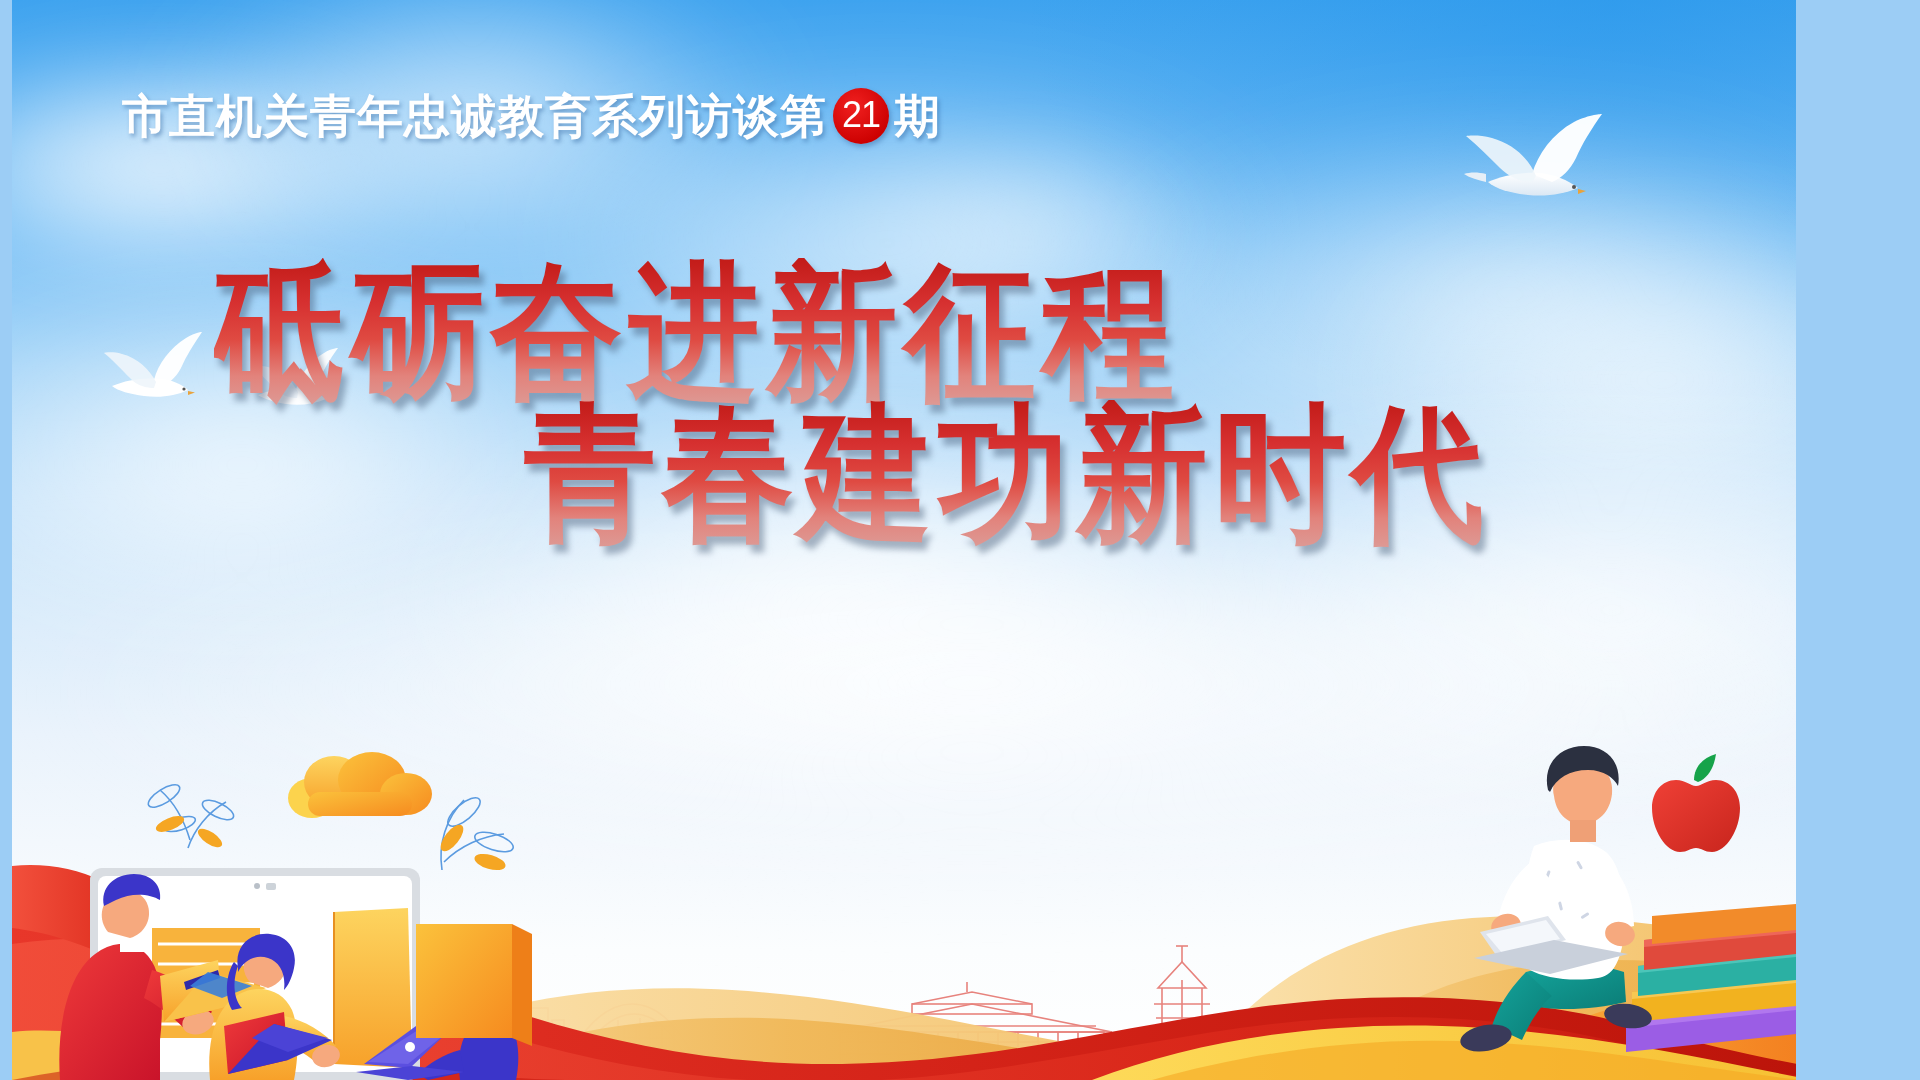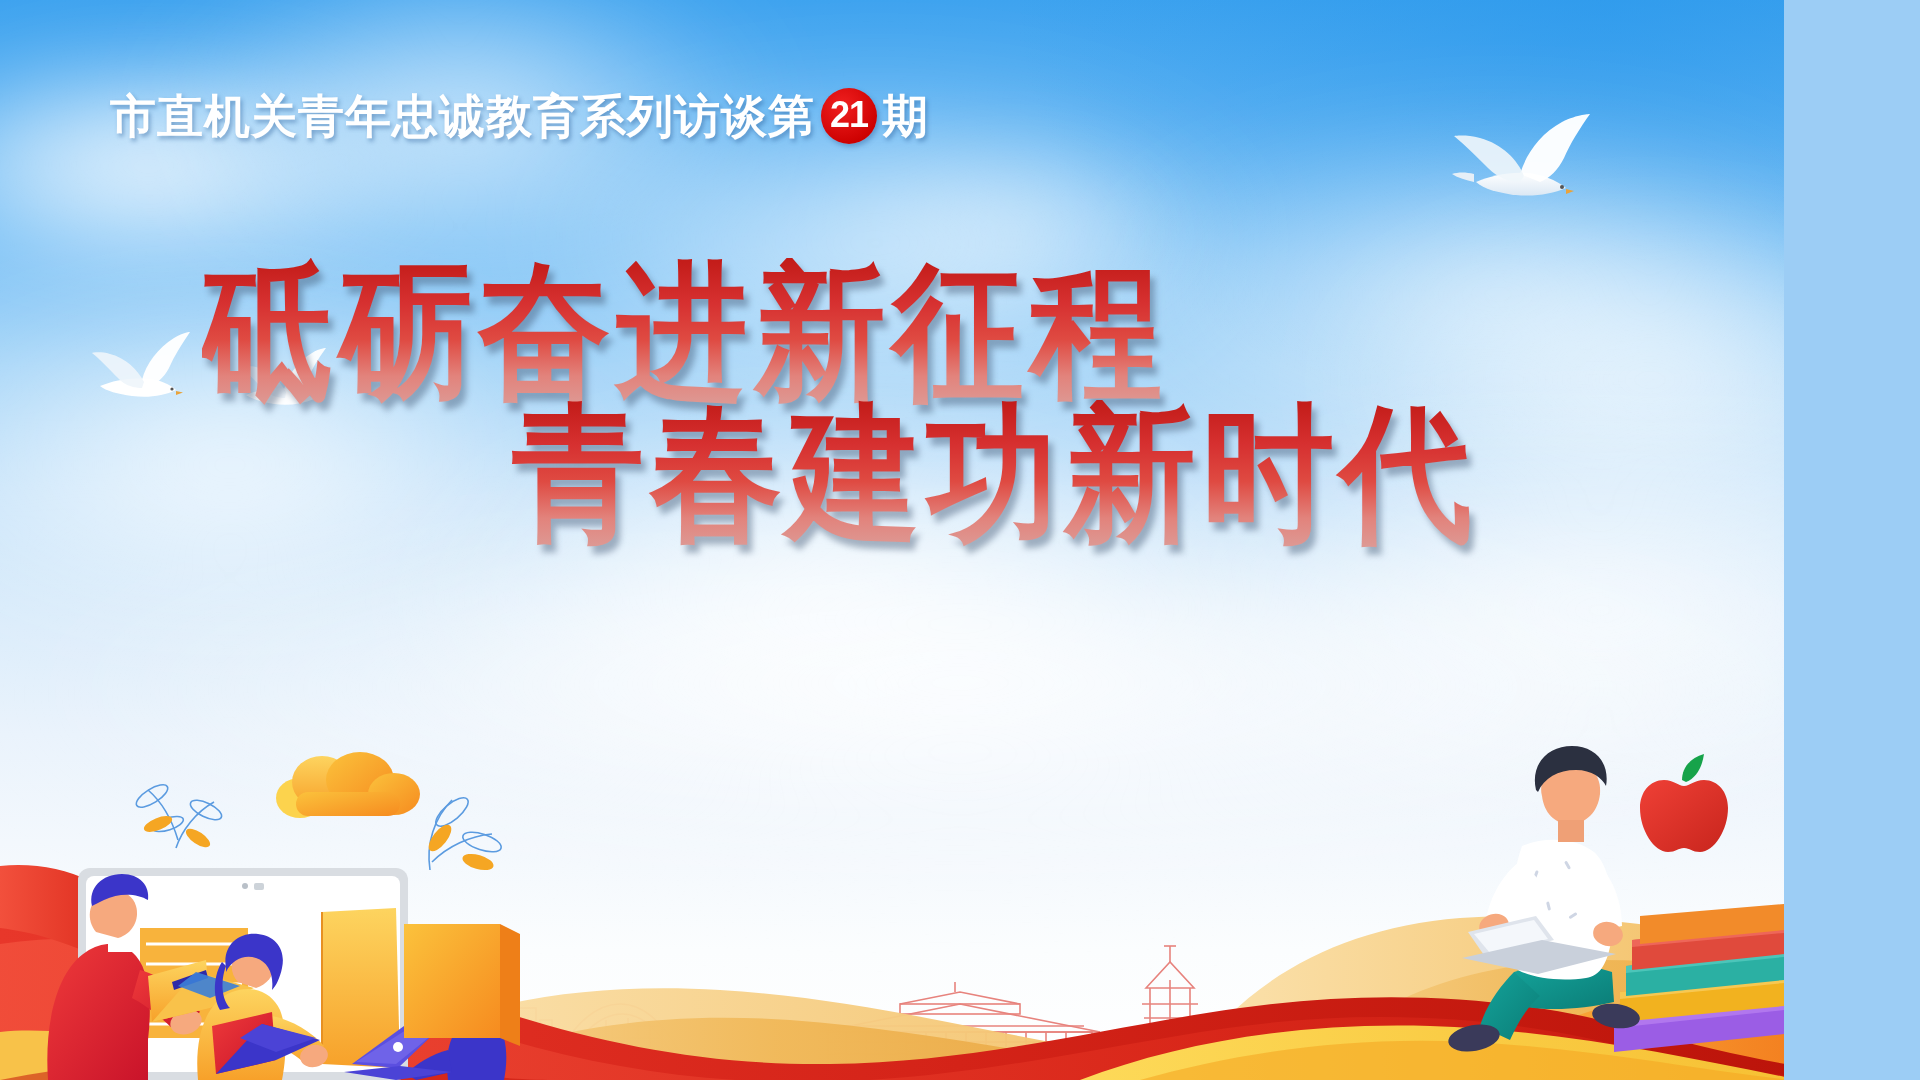--- a/index.html
+++ b/index.html
@@ -2,21 +2,21 @@
 <html><head>
 <meta charset="utf-8">
 <style>
   * { margin:0; padding:0; box-sizing:border-box; }
   html,body { width:1920px; height:1080px; overflow:hidden; }
   body {
     font-family:"Liberation Sans","DejaVu Sans",sans-serif;
     background:#9ccdf5;
     position:relative;
   }
-  #stage { position:absolute; inset:0; width:1784px; height:1080px; overflow:hidden; }
+  #stage { position:absolute; inset:0; width:1784px; height:1080px; overflow:hidden;margin-left:12px; }
 
   
   .sky {
     position:absolute; inset:0;
     background:
       linear-gradient(to bottom,
         #3ea3ef 0%,
         #58b0f2 10%,
         #7cc2f6 22%,
         #a5d5f8 34%,
@@ -75,21 +75,21 @@
   }
   .ep-badge{
     position:relative;
     width:56px; height:56px; border-radius:50%;
     background:radial-gradient(circle at 38% 32%, #f02020, #cc0000 75%);
     display:inline-flex; align-items:center; justify-content:center;
     margin:0 5px 0 6px;
     box-shadow:2px 3px 5px rgba(40,90,150,.4);
   }
   .ep-badge span{
-    font-size:36px; font-weight:bold; color:#fff; line-height:1;
+    font-size:36px; font-weight:normal; color:#fff; line-height:1;
     letter-spacing:-1px;
     transform:translateY(-1px);
   }
 
   
   .title-wrap{ position:absolute; left:0; top:0; width:1920px; height:1080px; pointer-events:none;text-decoration:underline; }
   .title-line{
     position:absolute;
     font-size:132px; font-weight:bold; line-height:1;
     letter-spacing:6px;

